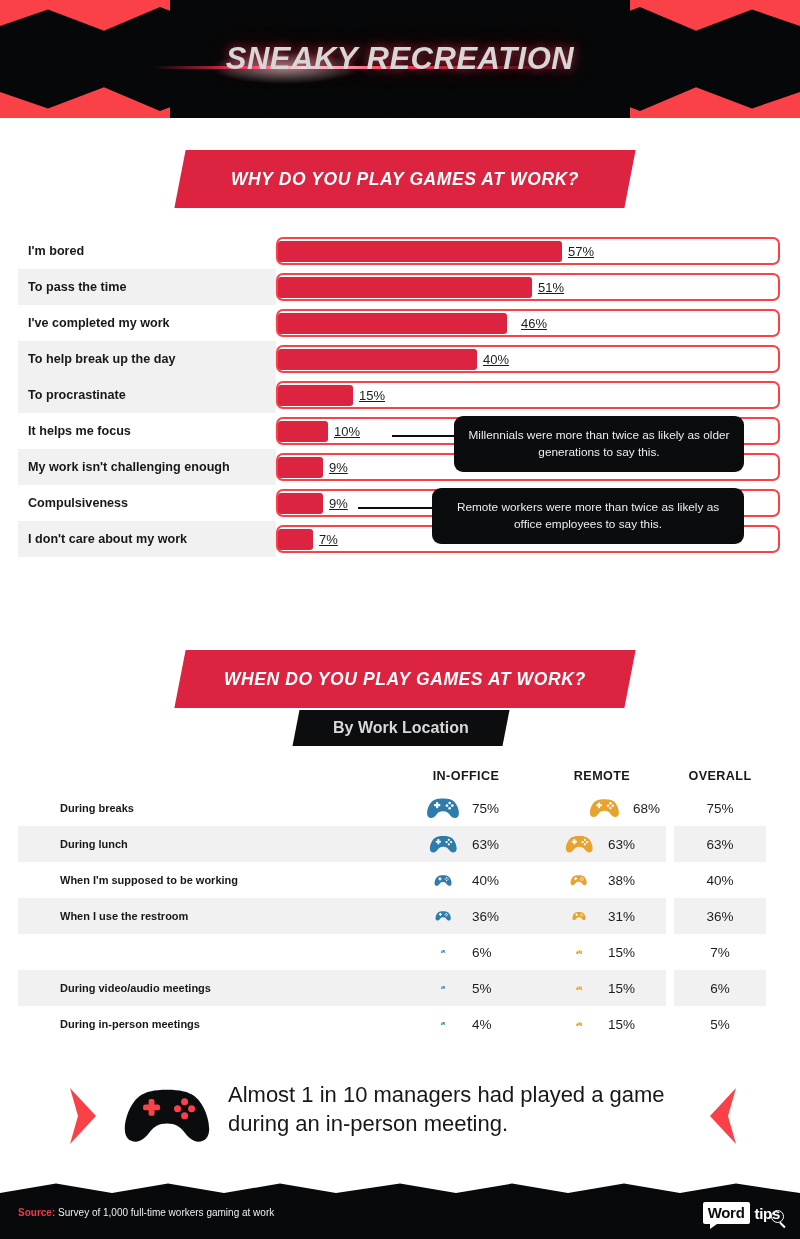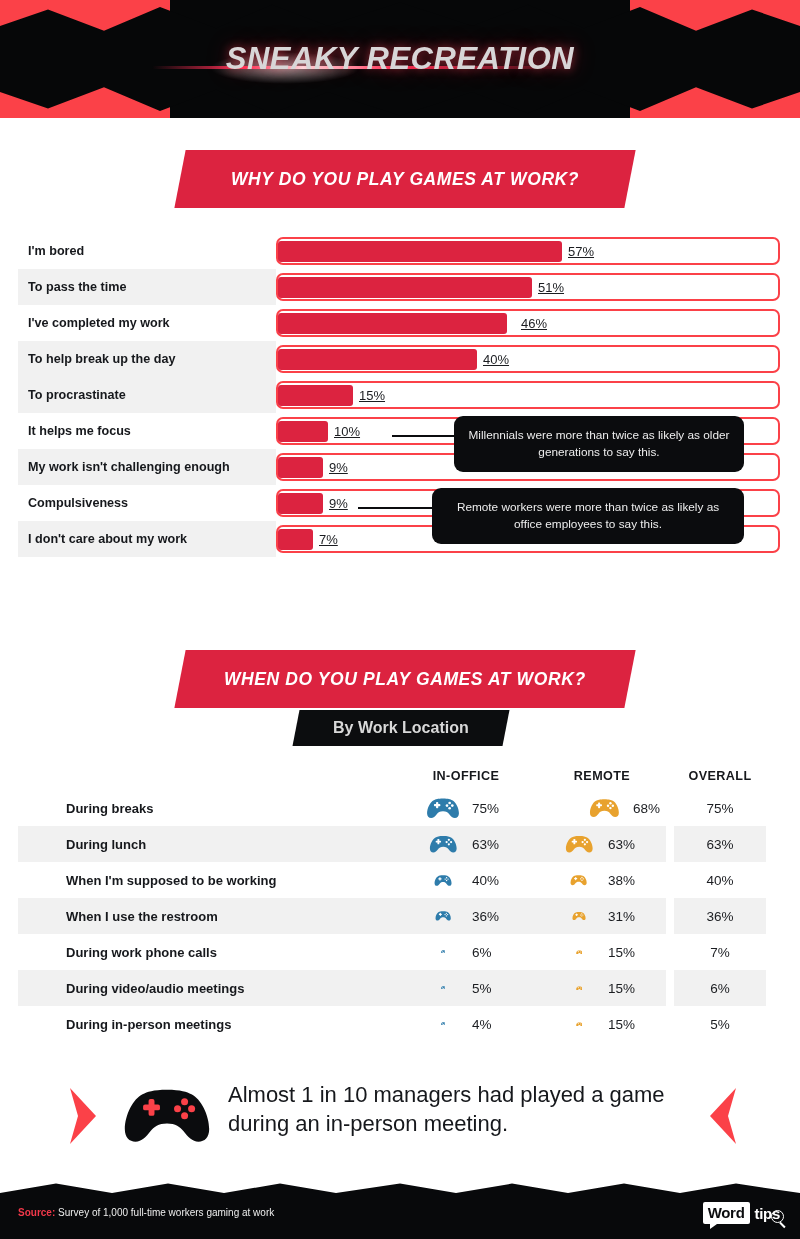--- a/index.html
+++ b/index.html
@@ -119,22 +119,22 @@
     position: absolute; left: 374px; top: 0; width: 292px; height: 36px;
   }
   .locrow .band-lab {
     position: absolute; left: 18px; top: 0; width: 356px; height: 36px;
   }
   .locrow .band-ov {
     position: absolute; left: 674px; top: 0; width: 92px; height: 36px;
   }
   .locrow.alt .band-mid, .locrow.alt .band-lab, .locrow.alt .band-ov { background: #F1F1F1; }
   .locrow .llabel {
-    position: absolute; left: 66px; top: 0; height: 36px; display: flex;
-    align-items: center; font-size: 13px; font-weight: 700; color: #16181C;
+    position: absolute; left: 60px; top: 0; height: 36px; display: flex;
+    align-items: center; font-size: 11px; font-weight: 700; color: #16181C;
     white-space: nowrap;
   }
   .cell {
     position: absolute; top: 0; height: 36px; display: flex;
     align-items: center; justify-content: flex-start;
   }
   .padwrap { width: 46px; display: flex; align-items: center; justify-content: center; }
   .pct { font-size: 13.5px; color: #1b1d21; margin-left: 6px; white-space: nowrap; }
   .ovcell {
     position: absolute; left: 674px; top: 0; width: 92px; height: 36px;
@@ -429,21 +429,20 @@
           </svg>
         </div>
         <span class="pct">31%</span>
       </div>
       <div class="ovcell">36%</div>
     </div>
     <div class="locrow">
       <div class="band-lab"></div>
       <div class="band-mid"></div>
       <div class="band-ov"></div>
-      <div class="llabel">During work phone calls</div>
       <div class="cell" style="left: 420px; width: 92px;">
         <div class="padwrap">
           <svg width="4.760000000000001" height="3.3600000000000003" viewBox="0 0 64 44">
             <path d="M32 4c10 0 14 1.6 17.4 3.2C56 10.4 62 22 62 32c0 6-3.2 9-7.6 9-4.4 0-7.6-3.6-10.6-7.4C41.4 30.4 38 28 32 28s-9.4 2.4-11.8 5.6C17.2 37.4 14 41 9.6 41 5.2 41 2 38 2 32c0-10 6-21.6 12.6-24.8C18 5.6 22 4 32 4z" fill="#2E7CAB"></path>
             <rect x="15" y="14.5" width="12" height="4.2" rx="1.4" fill="#fff"></rect>
             <rect x="18.9" y="10.6" width="4.2" height="12" rx="1.4" fill="#fff"></rect>
             <circle cx="44.5" cy="12.5" r="2.5" fill="#fff"></circle>
             <circle cx="39.5" cy="17.5" r="2.5" fill="#fff"></circle>
             <circle cx="49.5" cy="17.5" r="2.5" fill="#fff"></circle>
             <circle cx="44.5" cy="22.5" r="2.5" fill="#fff"></circle>

